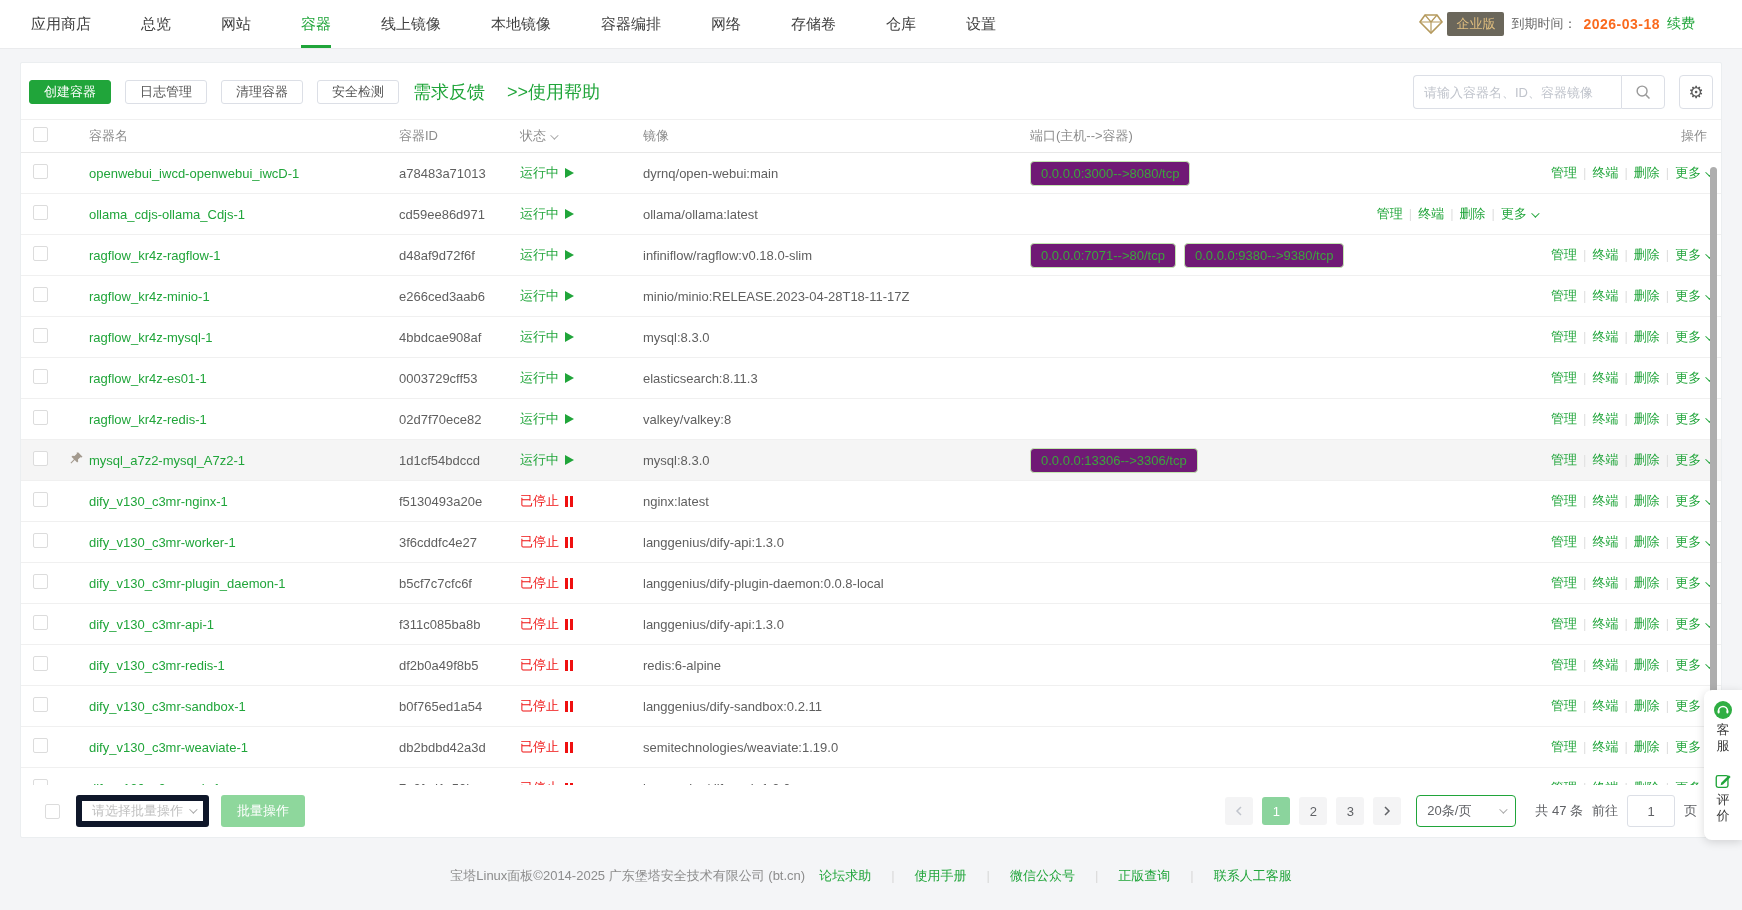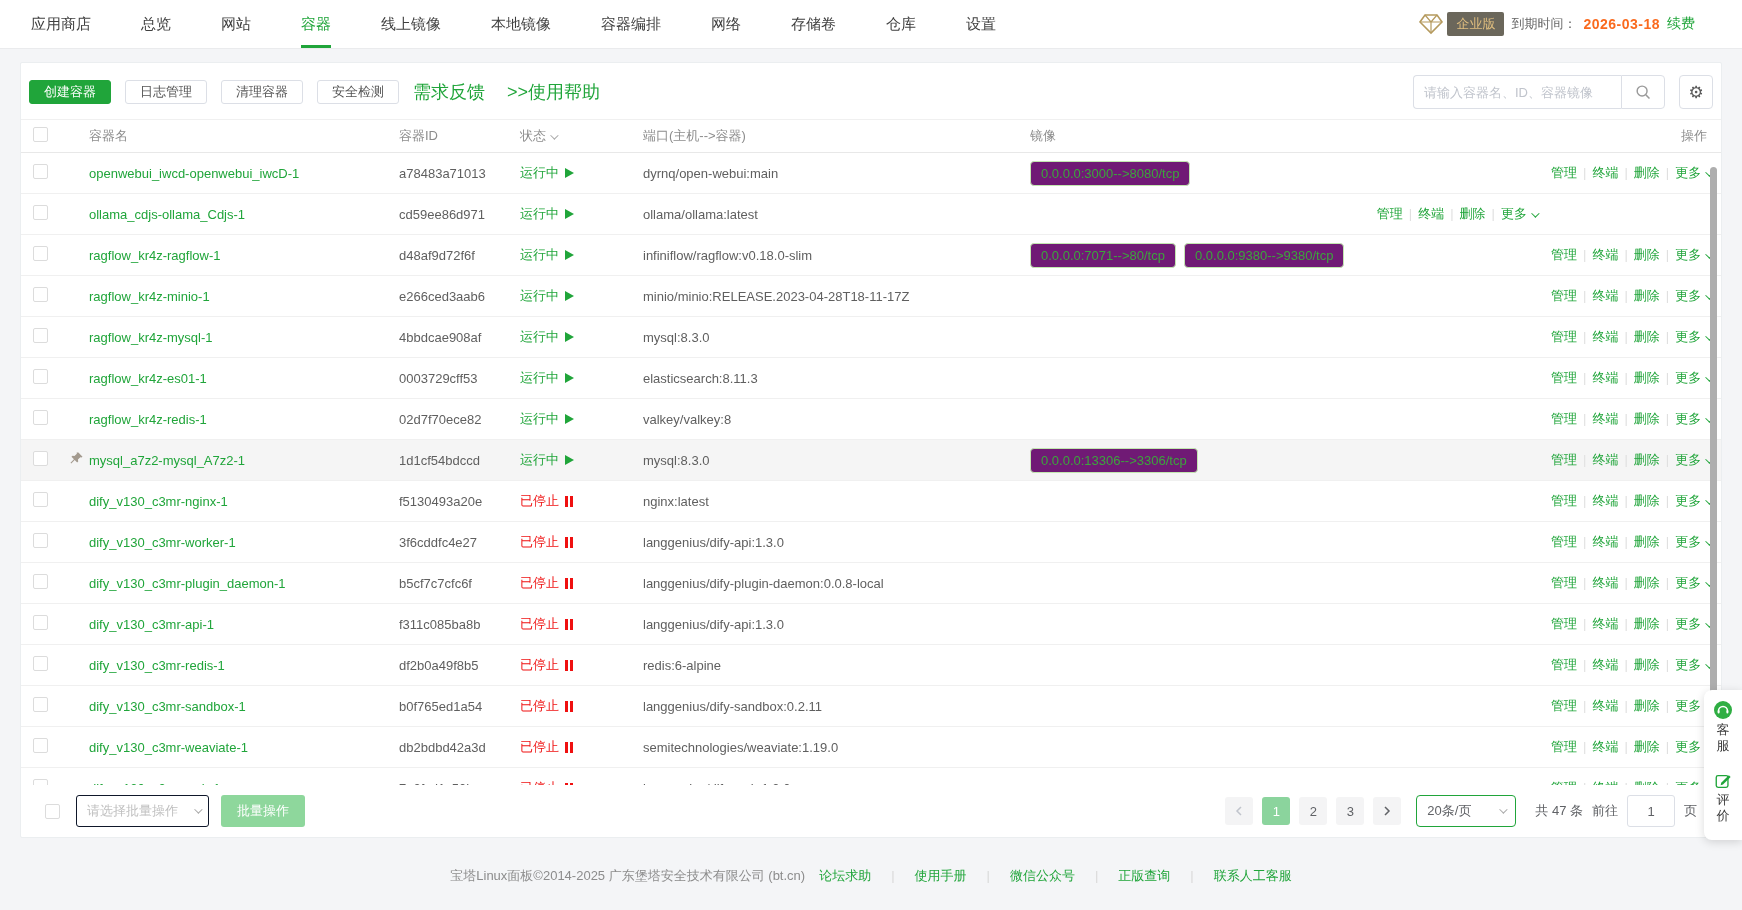--- a/index.html
+++ b/index.html
@@ -64,21 +64,21 @@
   .act-link { color:#20a53a; font-size:13px; }
   .act-sep { color:#e0e0e0; margin:0 6px; }
   .chev { display:inline-block; width:6px; height:6px; border-right:1.4px solid currentColor;
     border-bottom:1.4px solid currentColor; transform:rotate(45deg) translateY(-2px); margin-left:4px; }
   .chev.gray { color:#a8a8a8; }
   .pin-ic { margin-left:8px; }
   .scroll-thumb { position:absolute; right:4px; top:104px; width:7px; height:555px; background:#aeaeae; border-radius:4px; }
 
   
   .bottombar { height:52px; display:flex; align-items:center; padding:0 24px 0 12px; }
-  .batch-select { width:133px; height:32px; border:1px solid #0f172a; border-radius:3px; margin-left:16px;
+  .batch-select { width:133px; height:32px; border:6px solid #0f172a; border-radius:3px; margin-left:16px;
     display:flex; align-items:center; justify-content:space-between; padding:0 8px 0 10px; color:#bfbfbf;
     background:#fff; cursor:pointer; font-size:13px; }
   .batch-btn { height:32px; padding:0 16px; background:#8ed79c; color:#fff; border:none; border-radius:3px;
     margin-left:12px; font-size:13px; cursor:pointer; }
   .pager { margin-left:auto; display:flex; align-items:center; gap:9px; }
   .page-btn { min-width:28px; height:28px; background:#f4f4f5; color:#606266; border-radius:3px;
     display:flex; align-items:center; justify-content:center; font-size:13px; cursor:pointer; padding:0 6px; }
   .page-btn.active { background:#8bd49d; color:#fff; }
   .page-btn.disabled { color:#c0c4cc; cursor:default; }
   .size-select { width:100px; height:32px; border:1px solid #20a53a; border-radius:4px; margin-left:6px;
@@ -151,22 +151,22 @@
       <span>⚙</span>
     </button>
   </div>
 
   <div class="thead grid">
     <div class="th"><span class="cb"></span></div>
     <div class="th"></div>
     <div class="th">容器名</div>
     <div class="th">容器ID</div>
     <div class="th"><span>状态</span><span class="chev gray"></span></div>
+    <div class="th">镜像</div>
     <div class="th">端口(主机--&gt;容器)</div>
-    <div class="th">镜像</div>
     <div class="th th-actions">操作</div>
   </div>
 
   <div class="tbody" id="rows">
       <div class="row grid">
         <div><span class="cb"></span></div>
         <div></div>
         <div><a class="name-link">openwebui_iwcd-openwebui_iwcD-1</a></div>
         <div class="cell-id">a78483a71013</div>
         <div>

